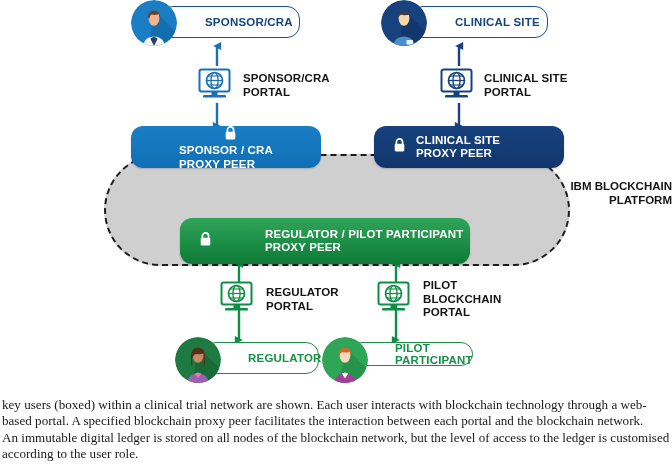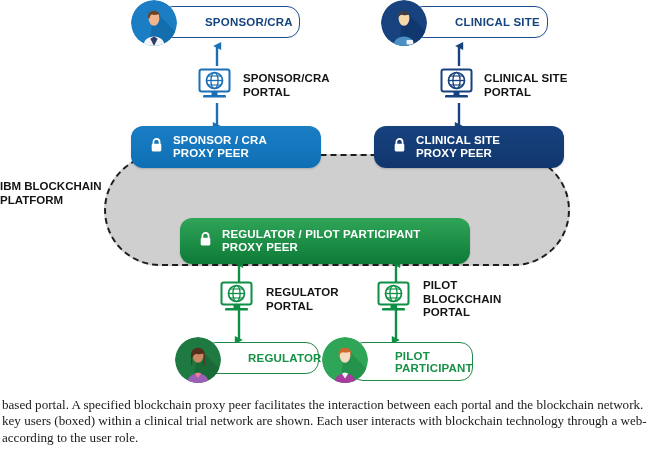--- a/index.html
+++ b/index.html
@@ -47,38 +47,38 @@
     z-index:5;
     box-shadow:0 1px 2px rgba(0,0,0,.18);
   }
   .peer .lock{flex:0 0 auto;margin-left:20px;margin-right:11px;}
   .peer .plabel{
     color:#ffffff;font-size:11.5px;font-weight:700;
     line-height:13.5px;letter-spacing:.15px;white-space:pre-line;
   }
   .peer.sponsor{background:linear-gradient(180deg,#1a7ec4 0%,#0f6fb5 100%);}
   .peer.clinical{background:linear-gradient(180deg,#17427e 0%,#11366c 100%);}
-  .peer.regulator{background:linear-gradient(180deg,#2fa558 0%,#0d7a37 100%);}
+  .peer.regulator{background:linear-gradient(180deg,#2fa558 0%,#0d7a37 100%);gap:43px;}
 
   
   .portal-label{
     position:absolute;font-size:11.5px;font-weight:700;color:#141414;
     line-height:13.5px;letter-spacing:.1px;white-space:pre-line;z-index:5;
   }
 
   
   #platform{
     position:absolute;box-sizing:border-box;
     background:#cfcfcf;
     border:2px dashed #1d1d1d;
     border-radius:85px;
     z-index:1;
   }
   #platform-label{
-    position:absolute;width:100%;text-align:left;
+    position:absolute;width:100%;text-align:right;
     font-size:11.5px;font-weight:700;color:#141414;line-height:14px;
     white-space:pre-line;z-index:2;
   }
 
   
   #caption{
     position:absolute;left:0;top:397px;width:672px;
     font-family:"Liberation Serif", serif;
     font-size:13.1px;line-height:16.3px;color:#1a1a1a;
     text-align:justify;
@@ -189,21 +189,21 @@
       <line x1="10.5" y1="12.5" x2="26.5" y2="12.5" stroke="#17427e" stroke-width="1.3"></line>
       <line x1="11.6" y1="8" x2="25.4" y2="8" stroke="#17427e" stroke-width="1.1"></line>
       <line x1="11.6" y1="17" x2="25.4" y2="17" stroke="#17427e" stroke-width="1.1"></line>
       <rect x="15.5" y="23.5" width="6" height="3.6" fill="#17427e"></rect>
       <rect x="7" y="27" width="23" height="2.6" rx="1.2" fill="#17427e"></rect>
     </svg>
   </div>
   <div class="portal-label" style="left:484px;top:72px;">CLINICAL SITE
 PORTAL</div>
 
-  <div class="peer sponsor" style="left:131px;top:126px;width:190px;height:42px;">
+  <div class="peer sponsor" style="left:131px;top:126px;width:190px;height:42px;flex-direction:column;">
     <span class="lock">
       <svg width="11" height="14" viewBox="0 0 11 14">
         <path d="M2.4 6V4.2C2.4 2.2 3.8.8 5.5.8S8.6 2.2 8.6 4.2V6" fill="none" stroke="#fff" stroke-width="1.7"></path>
         <rect x="0.7" y="5.7" width="9.6" height="7.7" rx="1.3" fill="#fff"></rect>
       </svg>
     </span>
     <span class="plabel">SPONSOR / CRA
 PROXY PEER</span>
   </div>
 
@@ -268,34 +268,35 @@
       <circle cx="23" cy="23" r="23" fill="#1f7a42"></circle>
       <path d="M23 10 L46 33 L46 46 L18 46 Z" fill="#145c30" opacity="0.55"></path>
       <path d="M12.5 46c0-6.2 4.7-9.6 10.5-9.6S33.5 39.8 33.5 46z" fill="#9b5fb5"></path>
       <path d="M19.6 36.6L23 41l3.4-4.4-3.4-1z" fill="#ef7b9b"></path>
       <path d="M17.6 17.8c0-3.6 2.4-6.2 5.4-6.2s5.4 2.6 5.4 6.2c0 4.5-2.4 8-5.4 8s-5.4-3.5-5.4-8z" fill="#c98a63"></path>
       <path d="M16.3 22.5c-1.2-6.5.6-11.8 6.7-11.8s7.9 5.3 6.7 11.8c-.4-2-1.1-5.9-1.1-5.9s-3.4 1.2-6.3.4c-2.3-.6-4 1.6-4.5 3.1-.3.9-1.1 2.4-1.5 2.4z" fill="#52301c"></path>
       <path d="M16.6 20c-.9 3.4-.6 7.2.4 9.3.6-3 .3-6.7-.4-9.3zM29.4 20c.9 3.4.6 7.2-.4 9.3-.6-3-.3-6.7.4-9.3z" fill="#52301c"></path>
     </svg>
   </div>
 
-  <div class="userbox green" style="left:350px;top:342px;width:123px;height:39px;">
+  <div class="userbox green" style="left:350px;top:342px;width:123px;height:24px;">
     <span class="ulabel">PILOT
 PARTICIPANT</span>
   </div>
   <div class="avatar" style="left:322px;top:337px;">
     <svg viewBox="0 0 46 46">
       <circle cx="23" cy="23" r="23" fill="#2fa558"></circle>
       <path d="M23 10 L46 33 L46 46 L18 46 Z" fill="#1d8544" opacity="0.55"></path>
       <path d="M12.5 46c0-6.2 4.7-9.6 10.5-9.6S33.5 39.8 33.5 46z" fill="#a73b9e"></path>
       <path d="M19.8 36.6L23 41.4l3.2-4.8-3.2-1z" fill="#f4f6f8"></path>
       <path d="M17.6 17.8c0-3.6 2.4-6.2 5.4-6.2s5.4 2.6 5.4 6.2c0 4.5-2.4 8-5.4 8s-5.4-3.5-5.4-8z" fill="#f7d9bd"></path>
       <path d="M16.9 19.4c-.9-5.9 1.8-8.7 6.1-8.7s7 2.8 6.1 8.7c-.5-1.4-1.3-4.6-1.3-4.6s-3.7 1.3-6.8.5c-2.1-.6-3.4 2.6-4.1 4.1z" fill="#d2672c"></path>
     </svg>
   </div>
 
   <div id="caption">
+    <span>key users (boxed) within a clinical trial network are shown. Each user interacts with blockchain technology through a web-</span>
     <span>based portal. A specified blockchain proxy peer facilitates the interaction between each portal and the blockchain network.</span>
-    <span>key users (boxed) within a clinical trial network are shown. Each user interacts with blockchain technology through a web-</span>
+    <span>An immutable digital ledger is stored on all nodes of the blockchain network, but the level of access to the ledger is customised</span>
     <span>according to the user role.</span>
   </div>
 
 </div>
 
 </body></html>

